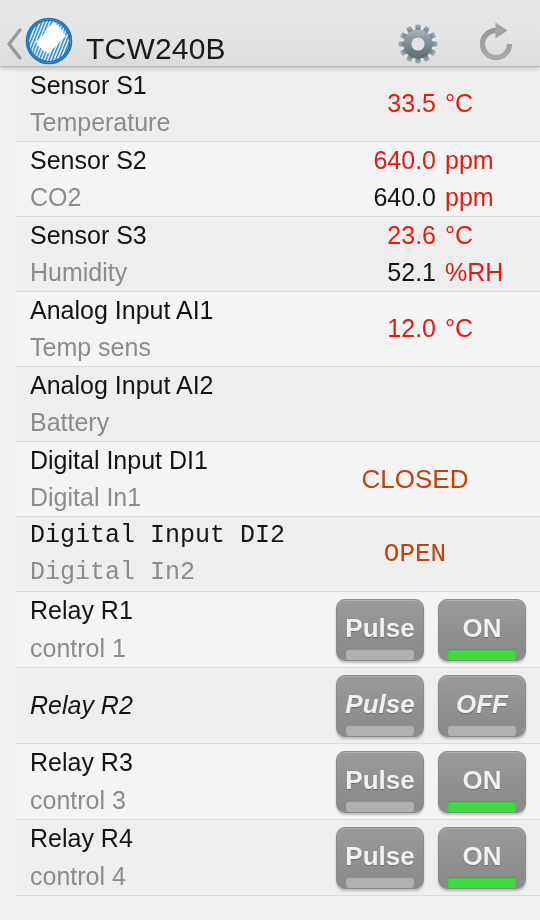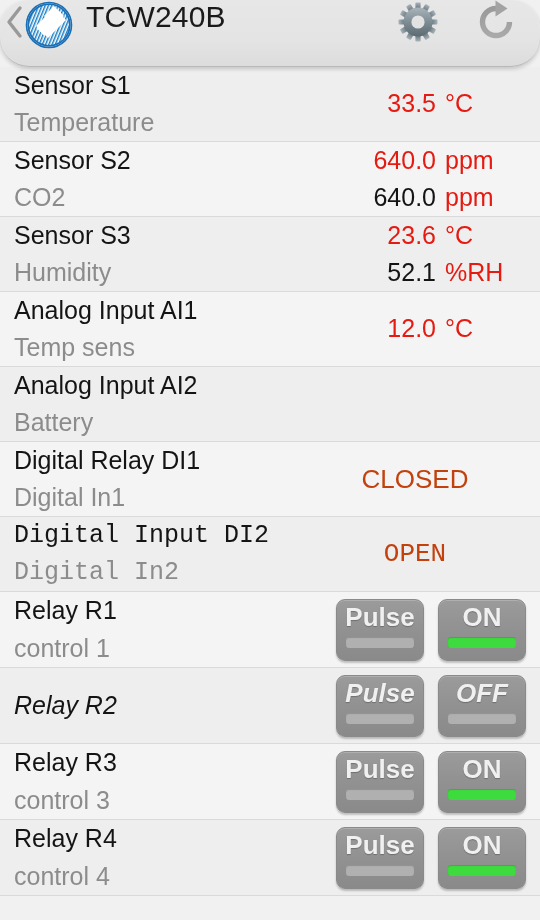--- a/index.html
+++ b/index.html
@@ -19,27 +19,26 @@
     background: #f1f1f1;
     overflow: hidden;
   }
 
   
   .header {
     position: relative;
     height: 67px;
     background: linear-gradient(to bottom, #e7e7e7 0%, #e4e4e4 60%, #dcdcdc 100%);
     display: flex;
-    align-items: flex-start;
+    align-items: flex-end;
     box-sizing: border-box;
     padding: 0 16px 0 2px;
     border-bottom: 1px solid #b9b9b9;
     box-shadow: 0 2px 4px rgba(0,0,0,0.18);
     z-index: 5;
-    border-radius: 29px;
   }
   .back-chevron {
     width: 22px;
     height: 44px;
     display: flex;
     align-items: center;
     justify-content: center;
     flex: 0 0 auto;
     margin-left: 2px;
   }
@@ -73,20 +72,21 @@
     height: 44px;
     display: flex;
     align-items: center;
     justify-content: center;
   }
   .icon-btn svg { display:block; }
 
   
   .list {
     position: relative;
+    padding-left: 16px;
   }
   .row {
     position: relative;
     box-sizing: border-box;
     padding: 0 14px;
     background: #eeeeee;
     border-bottom: 1px solid #dadada;
   }
   .row.alt { background: #f4f4f4; }
   .row-inner {
@@ -175,21 +175,21 @@
     width: 88px;
     height: 62px;
     border-radius: 9px;
     background: linear-gradient(to bottom, #9b9b9b 0%, #929292 45%, #8a8a8a 100%);
     border: 1px solid #8a8a8a;
     box-shadow: 0 2px 2px rgba(0,0,0,0.22), inset 0 1px 0 rgba(255,255,255,0.20);
     box-sizing: border-box;
     display: flex;
     flex-direction: column;
     align-items: center;
-    justify-content: flex-start;
+    justify-content: flex-end;
     padding-top: 4px;
     cursor: pointer;
     overflow: hidden;
   }
   .rbtn-label {
     font-size: 26px;
     font-weight: bold;
     color: #f0f0f0;
     text-shadow: 0 1px 1px rgba(0,0,0,0.25);
     line-height: 1.05;
@@ -359,21 +359,21 @@
         <div class="row-inner">
           <div class="labels">
             <div class="row-title">Analog Input AI2</div>
             <div class="row-sub">Battery</div>
           </div>
         </div>
       </div>
       <div class="row alt" style="height: 75px;">
         <div class="row-inner">
           <div class="labels">
-            <div class="row-title">Digital Relay DI1</div>
+            <div class="row-title">Digital Input DI1</div>
             <div class="row-sub">Digital In1</div>
           </div>
           <div class="state-value">
             <span class="state-text">CLOSED</span>
           </div>
         </div>
       </div>
       <div class="row" style="height: 75px; font-family: Liberation Mono, monospace;">
         <div class="row-inner">
           <div class="labels">

